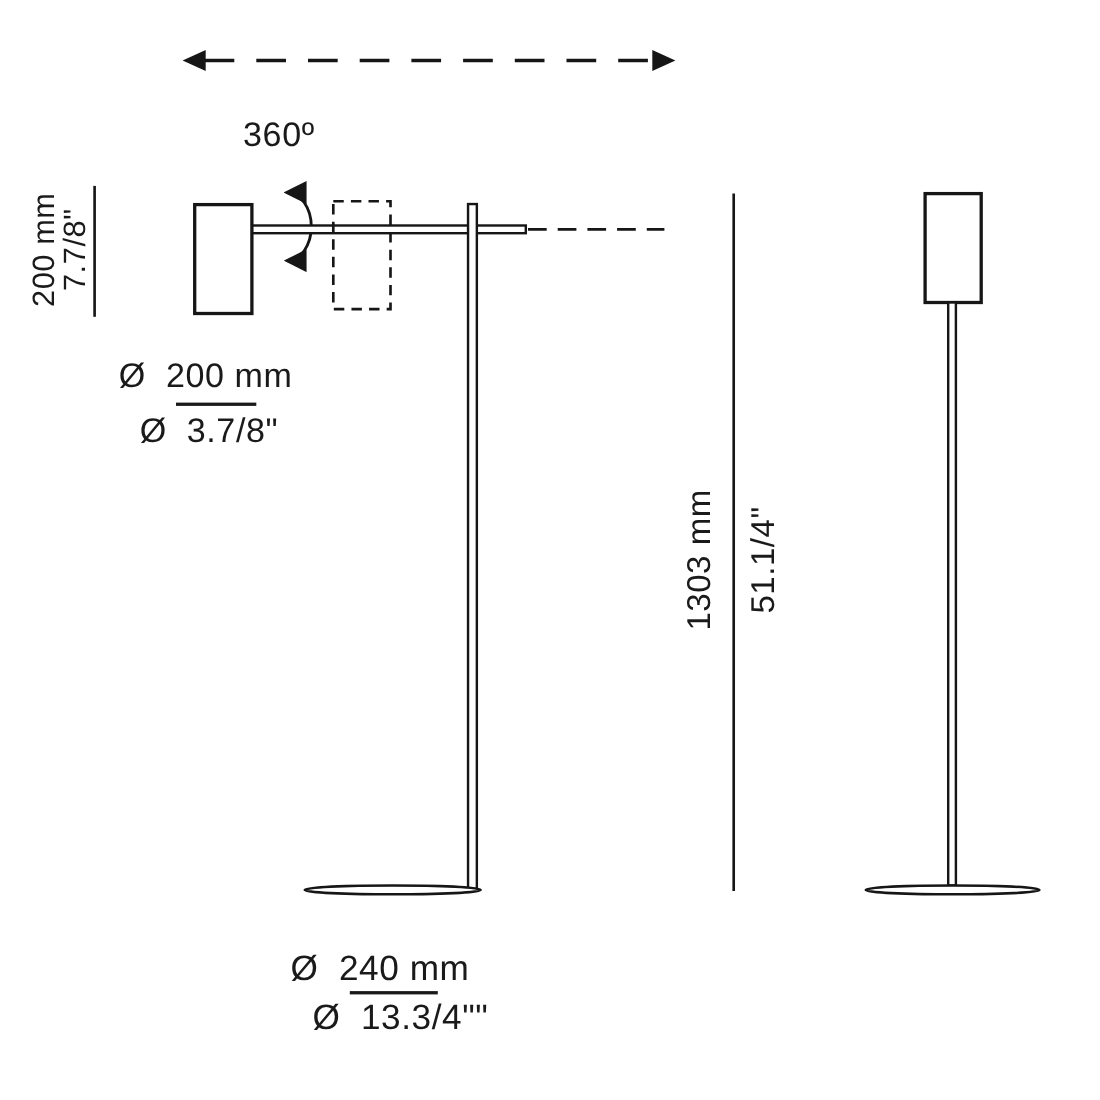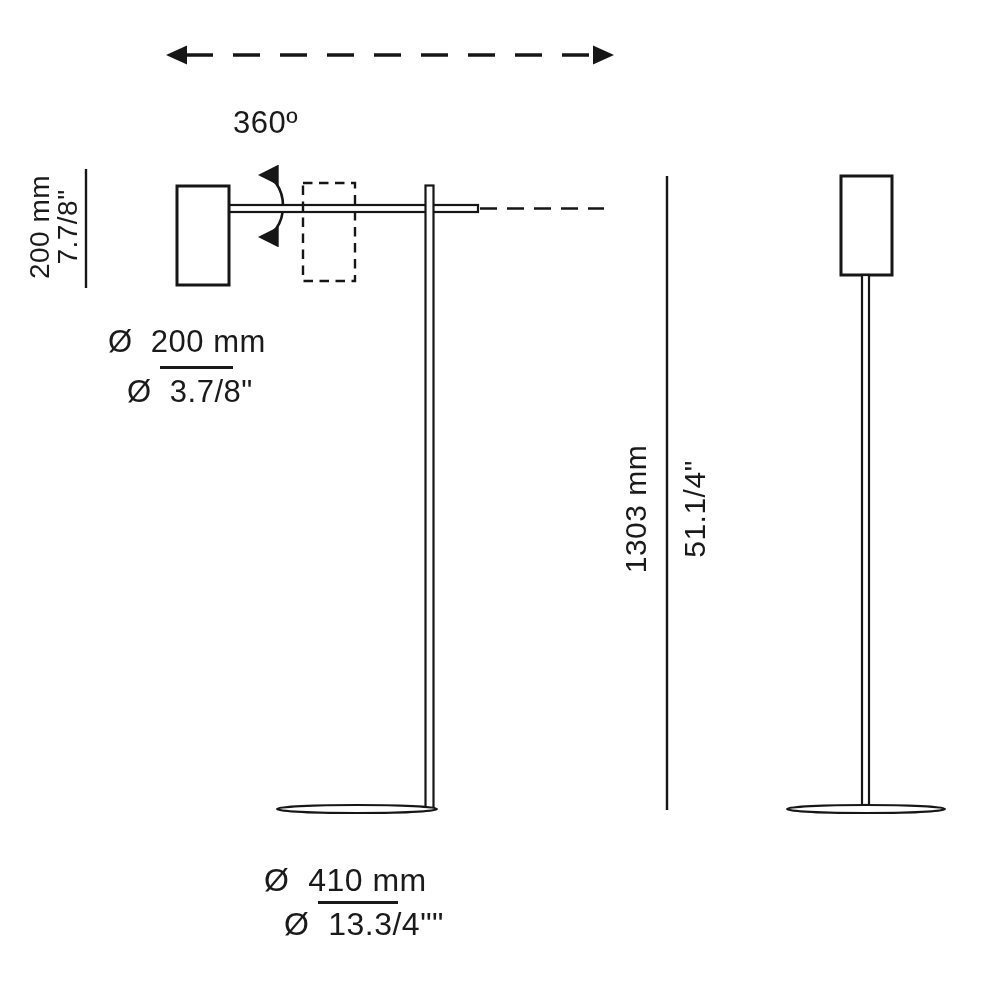--- a/index.html
+++ b/index.html
@@ -74,29 +74,29 @@
 
       <line x1="86" y1="169" x2="86" y2="288" stroke-width="2.4"></line>
       <line x1="667" y1="176" x2="667" y2="810" stroke-width="2.4"></line>
 
       <rect x="841" y="176" width="51" height="99" stroke-width="3" fill="#ffffff"></rect>
       <rect x="862" y="275" width="7" height="530" stroke-width="2.2" fill="#ffffff"></rect>
       <ellipse cx="866" cy="809" rx="79" ry="4" stroke-width="2.2" fill="#ffffff"></ellipse>
     </g>
   </svg>
 
-  <div class="label" style="left:233px; top:105px;">360º</div>
+  <div class="label" style="left:221px; top:105px;">360º</div>
 
   <div class="vlabel" style="left:-20px; top:213px; width:120px; height:28px;">200 mm</div>
   <div class="vlabel" style="left:8px; top:213px; width:120px; height:28px;">7.7/8"</div>
 
   <div class="label" style="left:108px; top:324px;">Ø  200 mm</div>
   <div class="fracbar" style="left:160px; top:366px; width:73px;"></div>
   <div class="label" style="left:127px; top:374px;">Ø  3.7/8"</div>
 
   <div class="vlabel" style="left:561px; top:494px; width:150px; height:30px; font-size:30px;">1303 mm</div>
   <div class="vlabel" style="left:620px; top:494px; width:150px; height:30px; font-size:30px;">51.1/4"</div>
 
-  <div class="label" style="left:264px; top:862px; font-size:32px;">Ø  410 mm</div>
+  <div class="label" style="left:264px; top:862px; font-size:32px;">Ø  240 mm</div>
   <div class="fracbar" style="left:318px; top:901px; width:80px;"></div>
   <div class="label" style="left:284px; top:906px; font-size:32px;">Ø  13.3/4""</div>
 
 </div>
 
 </body></html>

